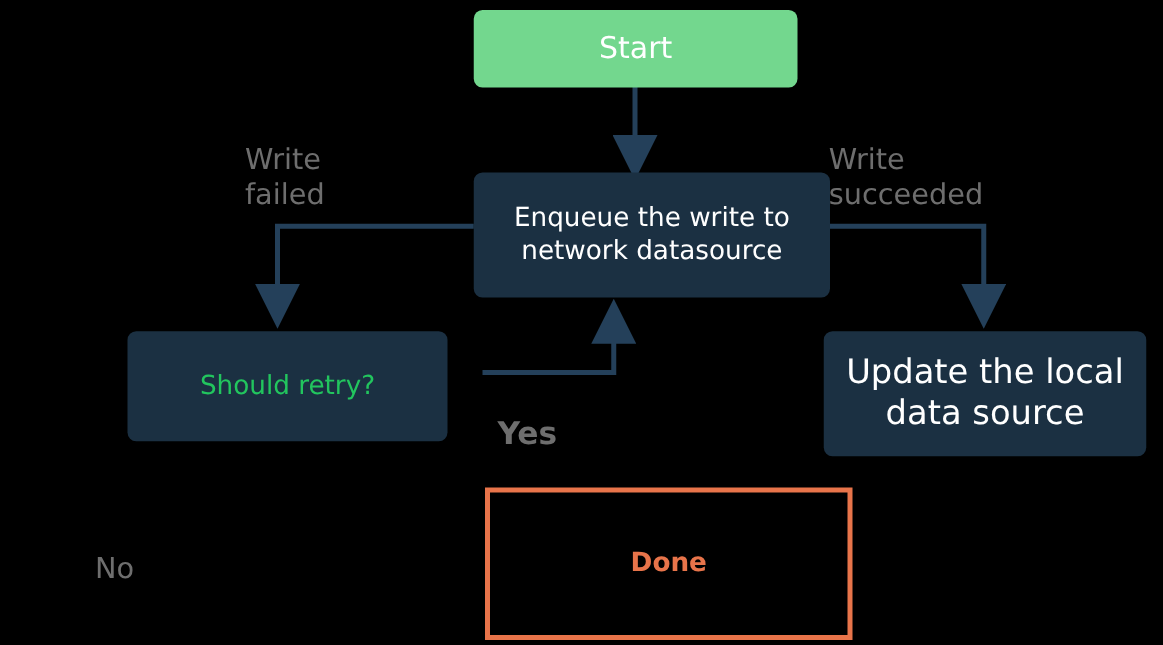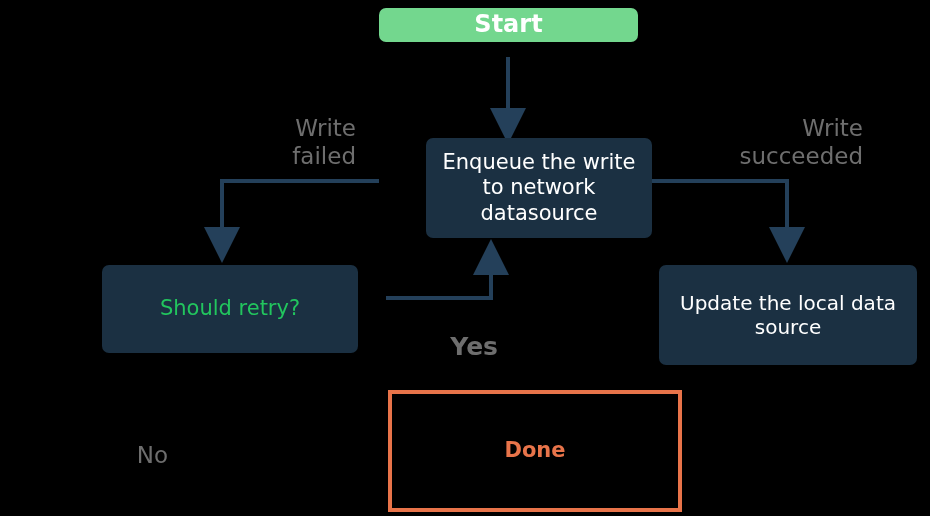--- a/index.html
+++ b/index.html
@@ -22,74 +22,72 @@
     align-items: center;
     justify-content: center;
     text-align: center;
     border-radius: 7px;
     line-height: 1.22;
   }
   .node-start {
     left: 379px;
     top: 8px;
     width: 259px;
-    height: 34px;
+    height: 62px;
     background: #73d78e;
     color: #ffffff;
     font-size: 24px;
-    font-weight: bold;
   }
   .node-enqueue {
     left: 379px;
     top: 138px;
-    width: 226px;
+    width: 285px;
     height: 100px;
     background: #1b3042;
     color: #ffffff;
     font-size: 21px;
     padding: 0 14px;
-    margin-left: 47px;
   }
   .node-retry {
     left: 102px;
     top: 265px;
     width: 256px;
     height: 88px;
     background: #1b3042;
     color: #22c55e;
     font-size: 21px;
     padding: 0 14px;
   }
   .node-update {
     left: 659px;
     top: 265px;
     width: 258px;
     height: 100px;
     background: #1b3042;
     color: #ffffff;
-    font-size: 20px;
+    font-size: 27px;
     padding: 0 14px;
   }
   .node-done {
     left: 361px;
     top: 390px;
     width: 294px;
     height: 122px;
     background: transparent;
     border: 4px solid #e8744a;
     border-radius: 0;
     color: #e8744a;
     font-size: 21px;
     font-weight: bold;
     margin-left: 27px;
   }
   .edge-label {
     position: absolute;
     color: #6e6e6e;
-    text-align: right;
+    text-align: left;
     line-height: 1.22;
     white-space: pre-line;
   }
   .label-write-failed {
     left: 196px;
     top: 114px;
     width: 160px;
     font-size: 23px;
   }
   .label-write-succeeded {

